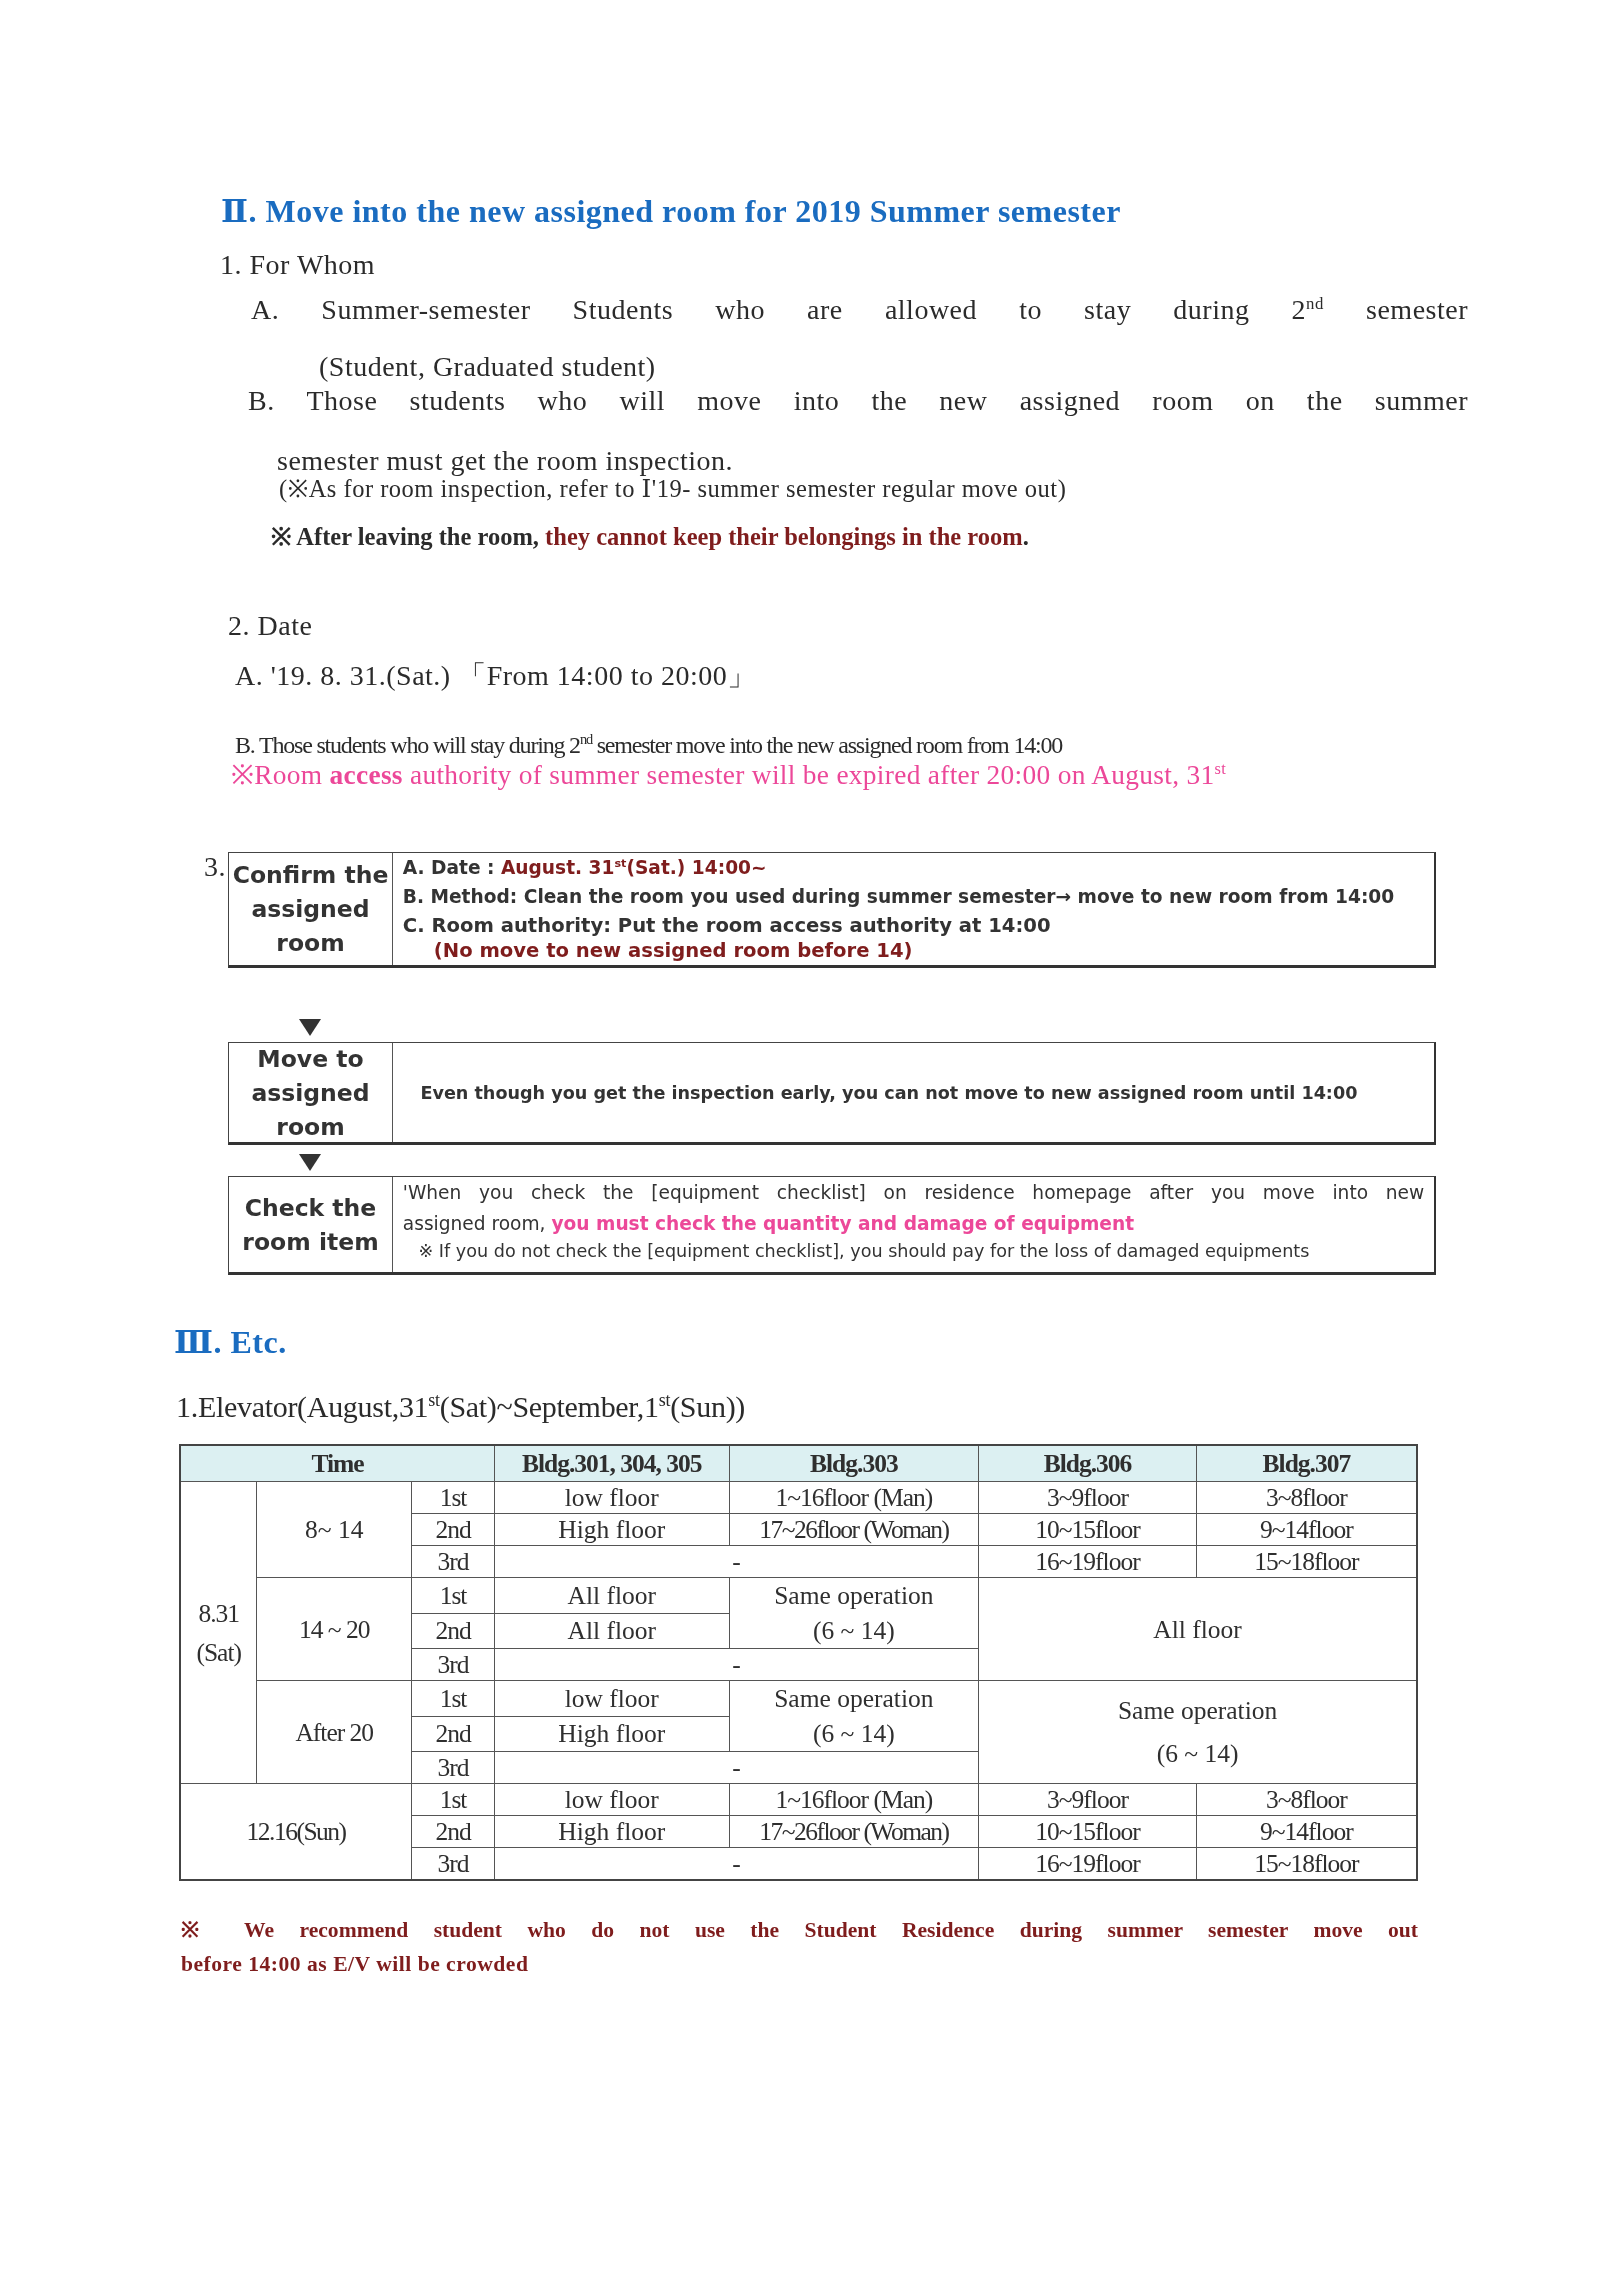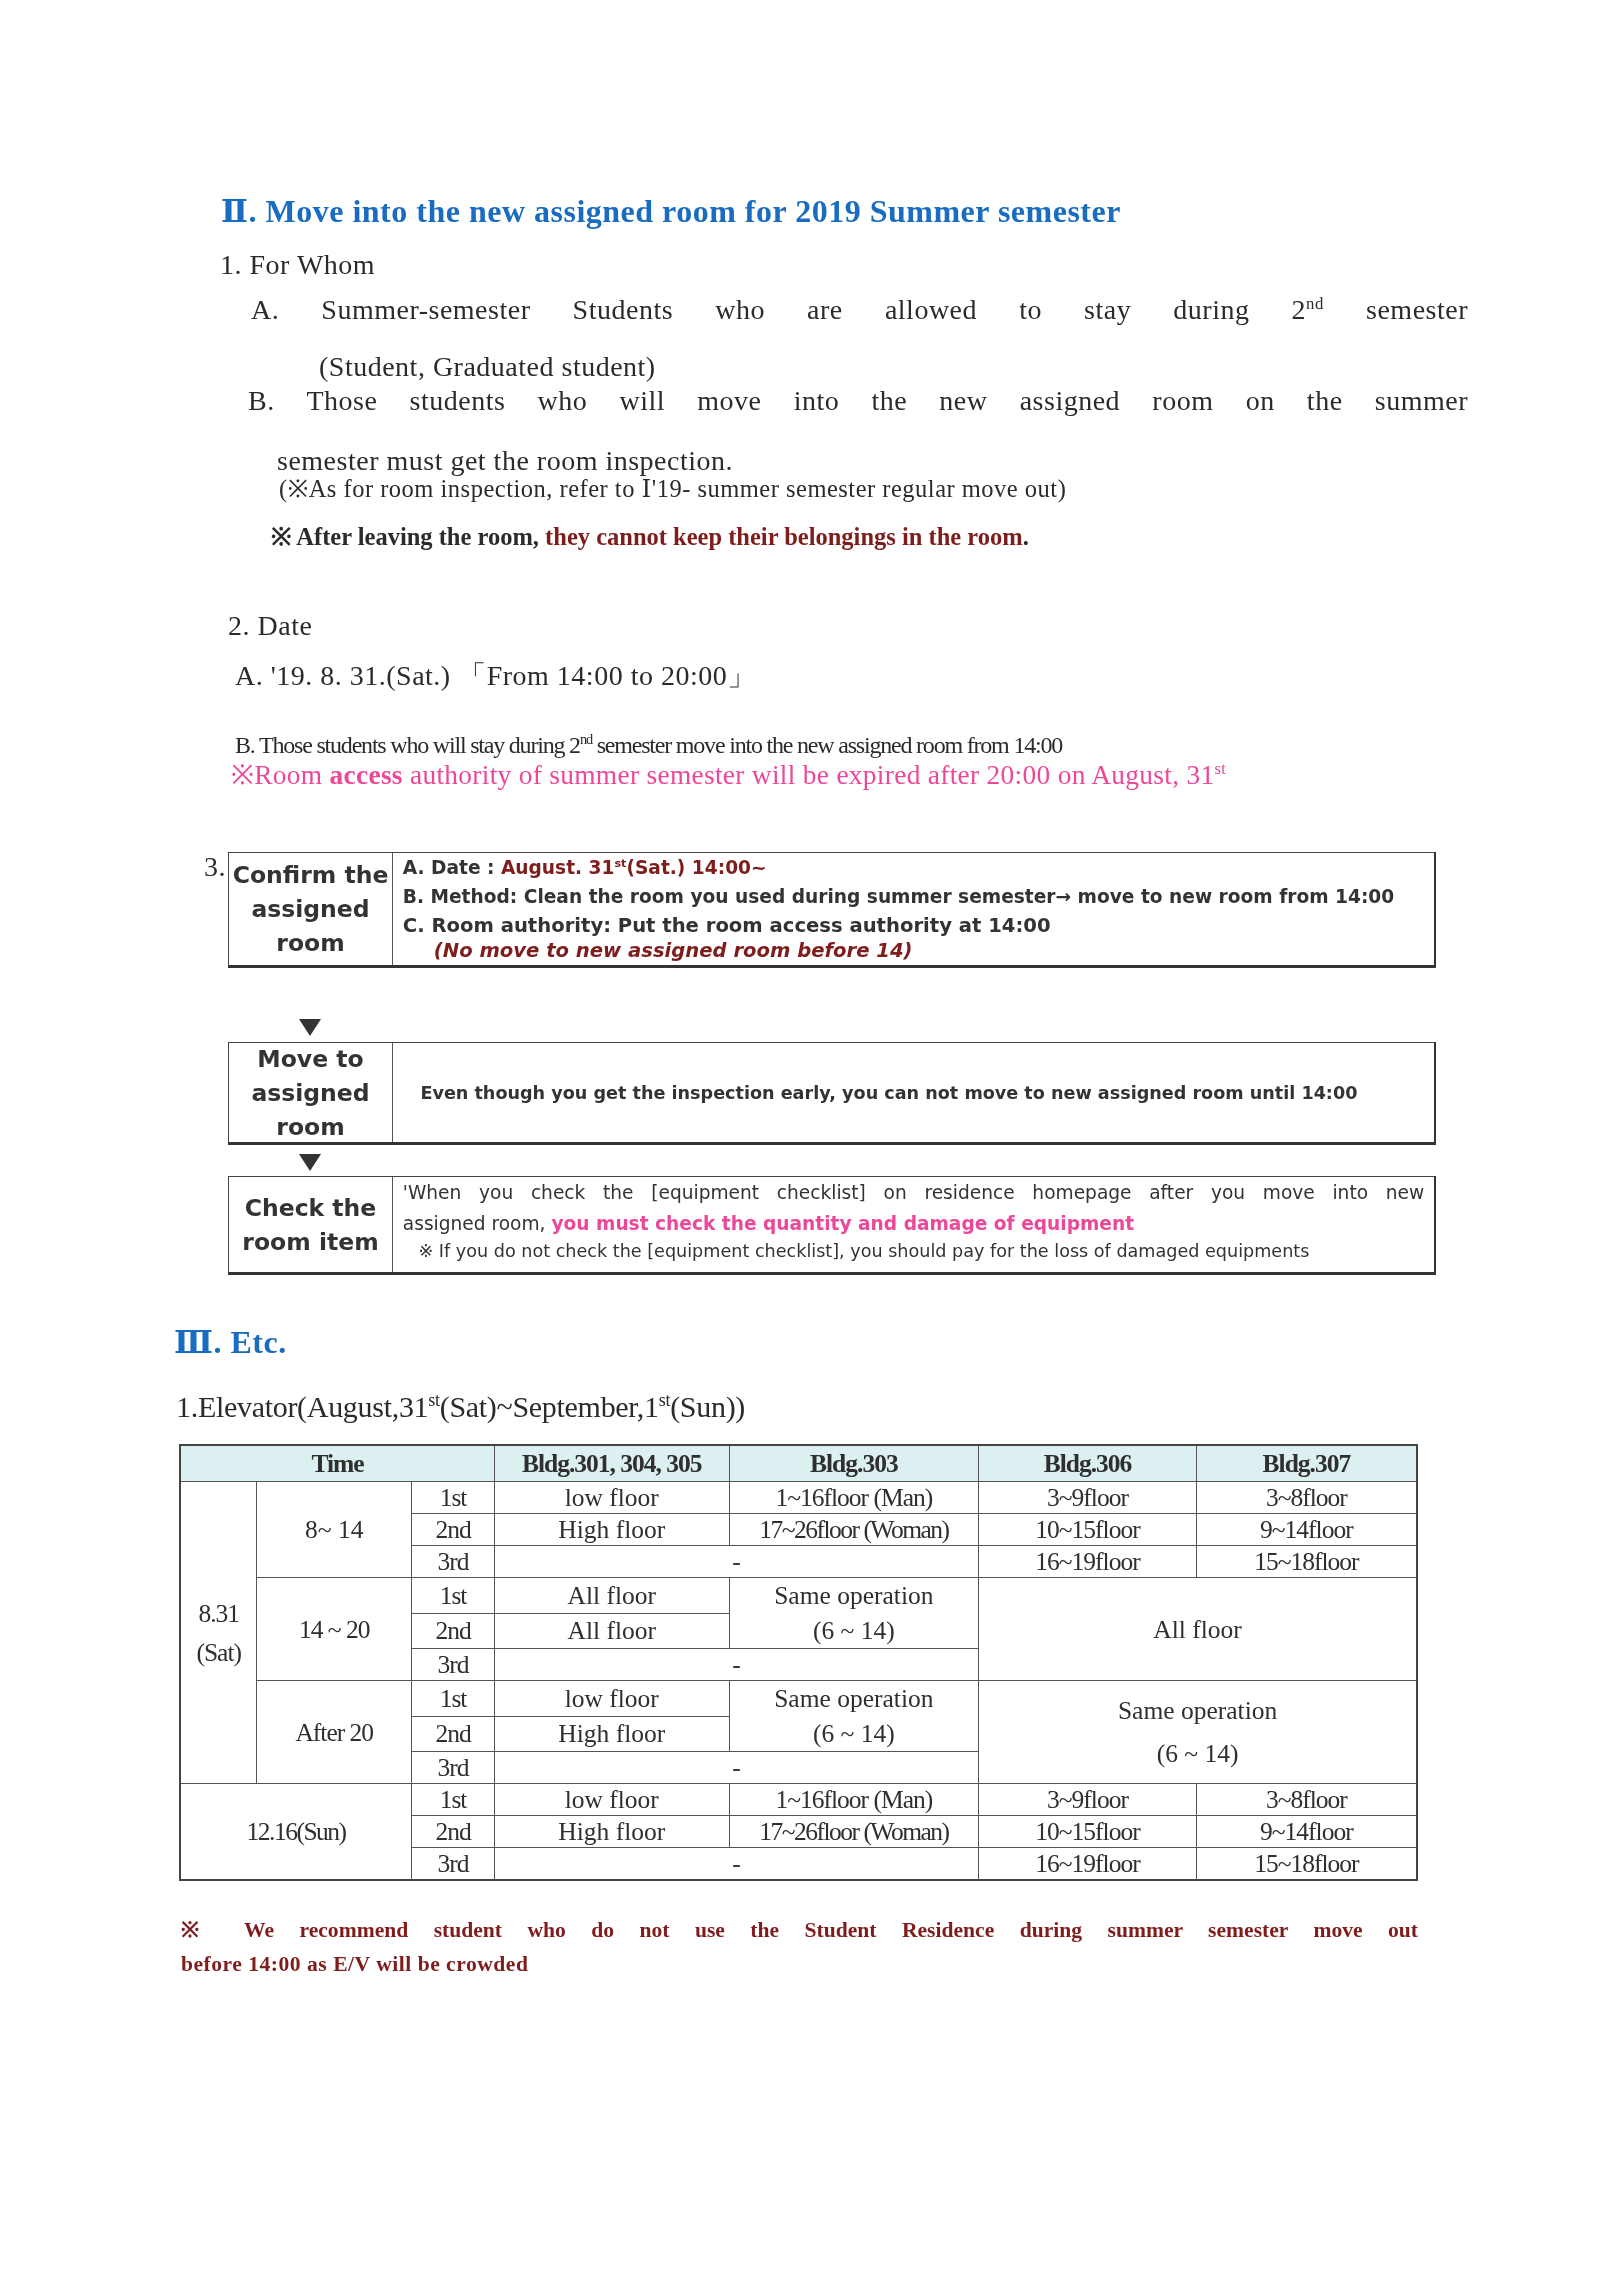--- a/index.html
+++ b/index.html
@@ -68,21 +68,21 @@
 <div class="pbox" style="top:852px; height:116px;">
   <div class="lcell">
     <span>Confirm the</span>
     <span>assigned</span>
     <span>room</span>
   </div>
   <div class="rcell" style="line-height:29px; font-weight:bold; padding-top:0;">
     <div><span>A. Date : </span><span class="red"><span>August. 31</span><sup>st</sup><span>(Sat.) 14:00~</span></span></div>
     <div>B. Method:  Clean the room you used during summer semester→ move to new room from 14:00</div>
     <div style="font-size:19.6px;">C. Room authority: Put the room access authority at 14:00</div>
-    <div class="red" style="padding-left:31px; font-size:19.6px; line-height:21.6px;font-style:italic;">(No move to new assigned room before 14)</div>
+    <div class="red" style="padding-left:31px; font-size:19.6px; line-height:21.6px;">(No move to new assigned room before 14)</div>
   </div>
 </div>
 
 <div class="arrow" style="left:299px; top:1019px;"></div>
 
 <div class="pbox" style="top:1042px; height:103px;">
   <div class="lcell">
     <span>Move to</span>
     <span>assigned</span>
     <span>room</span>

